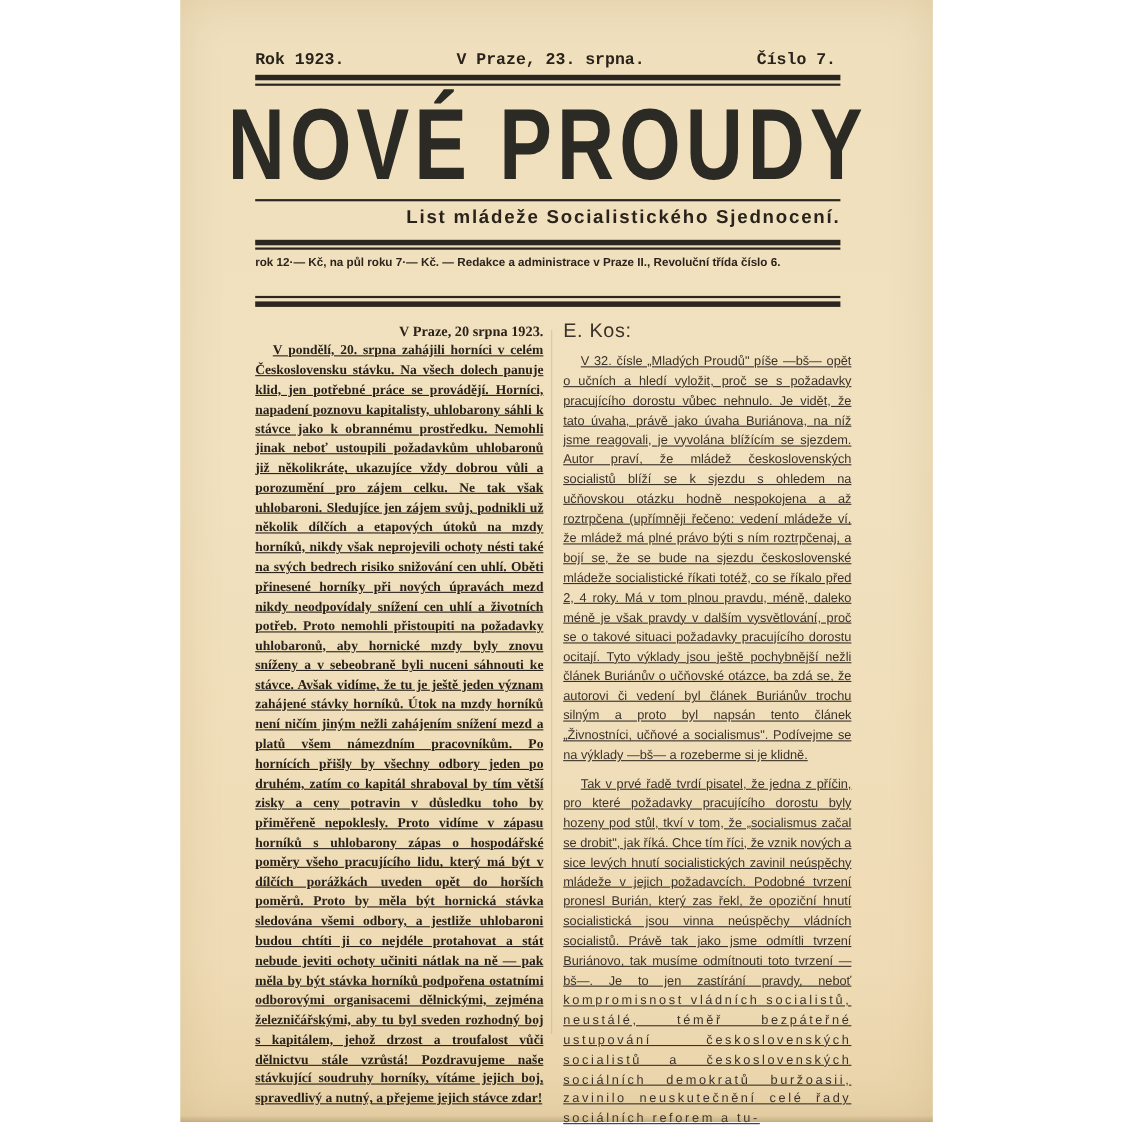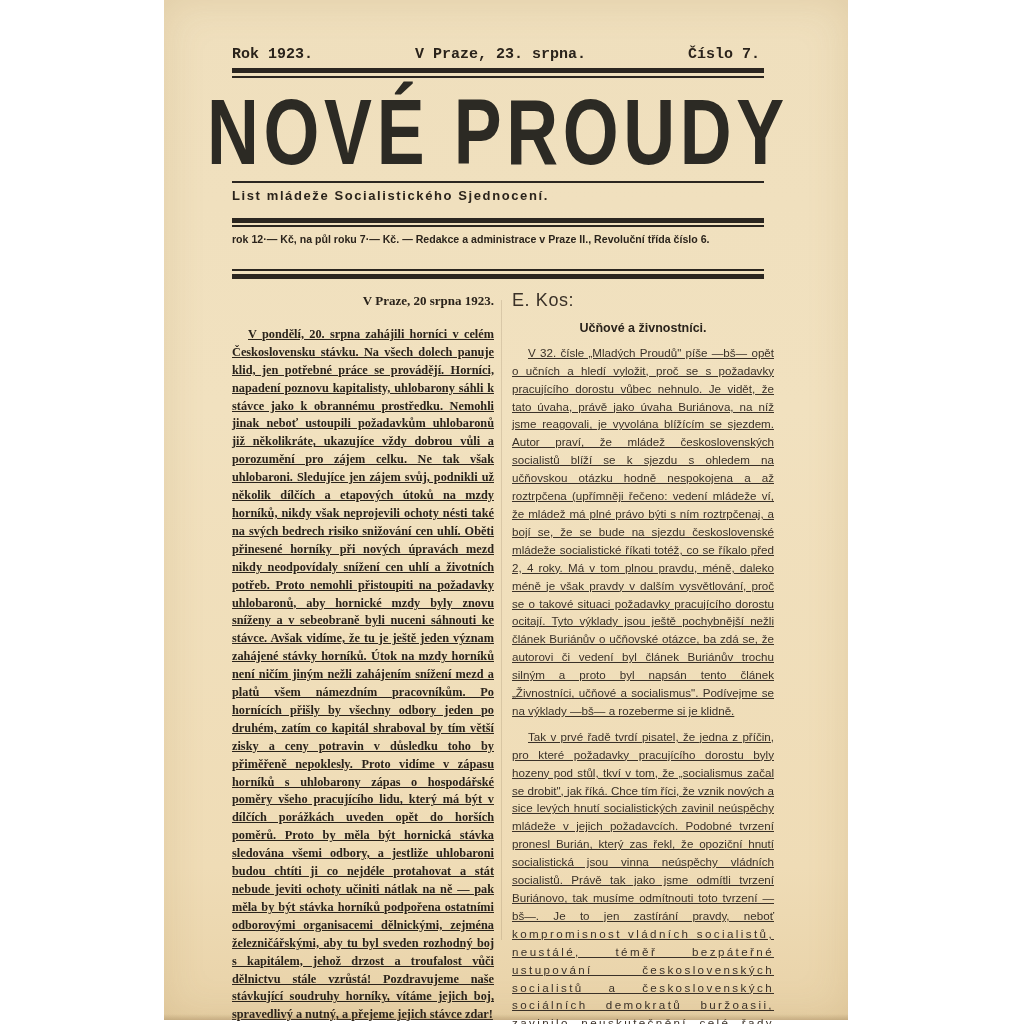--- a/index.html
+++ b/index.html
@@ -28,40 +28,40 @@
   .title {
     position: absolute; left: 66px; right: 82px; top: 88px; height: 88px;
     display: flex; justify-content: center; align-items: center;
     font-family: "Liberation Sans", sans-serif; font-weight: bold; font-size: 92px;
     color: #2c2a24; letter-spacing: 6px;
     transform: scaleX(0.78); transform-origin: center;
     white-space: nowrap;
   }
   .subtitle {
     position: absolute; left: 68px; right: 84px; top: 188px;
-    text-align: left; font-family: "Liberation Sans", sans-serif; font-weight: bold;
-    font-size: 13px; letter-spacing: 1.6px; color: #2a231b;
+    text-align: right; font-family: "Liberation Sans", sans-serif; font-weight: bold;
+    font-size: 17px; letter-spacing: 1.6px; color: #2a231b;
   }
   .info {
     position: absolute; left: 68px; right: 84px; top: 230px;
     font-family: "Liberation Sans", sans-serif; font-weight: bold; font-size: 10.6px;
     line-height: 19px; color: #2b241c; text-align: justify;
   }
   .col {
     position: absolute; top: 292px; font-size: 12.3px; line-height: 17.9px; color: #2a231b;
     text-align: justify; hyphens: none;
   }
   .col-left {
     left: 68px; width: 262px; font-family: "Liberation Serif", serif; font-weight: bold;
   }
   .col-right {
     left: 348px; width: 262px; font-family: "Liberation Sans", sans-serif; font-weight: normal;
     font-size: 11.6px; line-height: 17.9px; color: #3a3128;
   }
-  .col-left .dateline { text-align: right; font-size: 13px; margin-bottom: 16px; }
+  .col-left .dateline { text-align: right; font-size: 13px; margin-bottom: 0; }
   .col-left p, .col-right p { margin: 0; text-indent: 16px; text-decoration: underline; }
   .col-right .author { font-size: 18px; margin-bottom: 10px; letter-spacing: 0.6px; }
   .col-right .headline {
     text-align: center; font-weight: bold; font-size: 12.5px; margin-bottom: 6px; color: #2a231b;
   }
   .col-right p + p { margin-top: 8px; }
   .divider-v {
     position: absolute; left: 337px; top: 300px; width: 1px; height: 640px;
     background: rgba(80,60,40,0.15);
   }
@@ -99,18 +99,17 @@
 
   <div class="col col-left">
     <div class="dateline">V Praze, 20 srpna 1923.</div>
     <p>V pondělí, 20. srpna zahájili horníci v celém Československu stávku. Na všech dolech panuje klid, jen potřebné práce se provádějí. Horníci, napadení poznovu kapitalisty, uhlobarony sáhli k stávce jako k obrannému prostředku. Nemohli jinak neboť ustoupili požadavkům uhlobaronů již několikráte, ukazujíce vždy dobrou vůli a porozumění pro zájem celku. Ne tak však uhlobaroni. Sledujíce jen zájem svůj, podnikli už několik dílčích a etapových útoků na mzdy horníků, nikdy však neprojevili ochoty nésti také na svých bedrech risiko snižování cen uhlí. Oběti přinesené horníky při nových úpravách mezd nikdy neodpovídaly snížení cen uhlí a životních potřeb. Proto nemohli přistoupiti na požadavky uhlobaronů, aby hornické mzdy byly znovu sníženy a v sebeobraně byli nuceni sáhnouti ke stávce. Avšak vidíme, že tu je ještě jeden význam zahájené stávky horníků. Útok na mzdy horníků není ničím jiným nežli zahájením snížení mezd a platů všem námezdním pracovníkům. Po hornících přišly by všechny odbory jeden po druhém, zatím co kapitál shraboval by tím větší zisky a ceny potravin v důsledku toho by přiměřeně nepoklesly. Proto vidíme v zápasu horníků s uhlobarony zápas o hospodářské poměry všeho pracujícího lidu, který má být v dílčích porážkách uveden opět do horších poměrů. Proto by měla být hornická stávka sledována všemi odbory, a jestliže uhlobaroni budou chtíti ji co nejdéle protahovat a stát nebude jeviti ochoty učiniti nátlak na ně — pak měla by být stávka horníků podpořena ostatními odborovými organisacemi dělnickými, zejména železničářskými, aby tu byl sveden rozhodný boj s kapitálem, jehož drzost a troufalost vůči dělnictvu stále vzrůstá! Pozdravujeme naše stávkující soudruhy horníky, vítáme jejich boj, spravedlivý a nutný, a přejeme jejich stávce zdar!</p>
   </div>
 
   <div class="divider-v"></div>
 
   <div class="col col-right">
     <div class="author">E. Kos:</div>
-    <div class="headline">Učňové a živnostníci.</div>
     <p>V 32. čísle „Mladých Proudů" píše —bš— opět o učních a hledí vyložit, proč se s požadavky pracujícího dorostu vůbec nehnulo. Je vidět, že tato úvaha, právě jako úvaha Buriánova, na níž jsme reagovali, je vyvolána blížícím se sjezdem. Autor praví, že mládež československých socialistů blíží se k sjezdu s ohledem na učňovskou otázku hodně nespokojena a až roztrpčena (upřímněji řečeno: vedení mládeže ví, že mládež má plné právo býti s ním roztrpčenaj, a bojí se, že se bude na sjezdu československé mládeže socialistické říkati totéž, co se říkalo před 2, 4 roky. Má v tom plnou pravdu, méně, daleko méně je však pravdy v dalším vysvětlování, proč se o takové situaci požadavky pracujícího dorostu ocitají. Tyto výklady jsou ještě pochybnější nežli článek Buriánův o učňovské otázce, ba zdá se, že autorovi či vedení byl článek Buriánův trochu silným a proto byl napsán tento článek „Živnostníci, učňové a socialismus". Podívejme se na výklady —bš— a rozeberme si je klidně.</p>
     <p><span>Tak v prvé řadě tvrdí pisatel, že jedna z příčin, pro které požadavky pracujícího dorostu byly hozeny pod stůl, tkví v tom, že „socialismus začal se drobit", jak říká. Chce tím říci, že vznik nových a sice levých hnutí socialistických zavinil neúspěchy mládeže v jejich požadavcích. Podobné tvrzení pronesl Burián, který zas řekl, že opoziční hnutí socialistická jsou vinna neúspěchy vládních socialistů. Právě tak jako jsme odmítli tvrzení Buriánovo, tak musíme odmítnouti toto tvrzení —bš—. Je to jen zastírání pravdy, neboť</span> <span class="spaced">kompromisnost vládních socialistů, neustálé, téměř bezpáteřné ustupování československých socialistů a československých sociálních demokratů buržoasii, zavinilo neuskutečnění celé řady sociálních reforem a tu-</span></p>
   </div>
 
 </div>
 
 </body></html>

